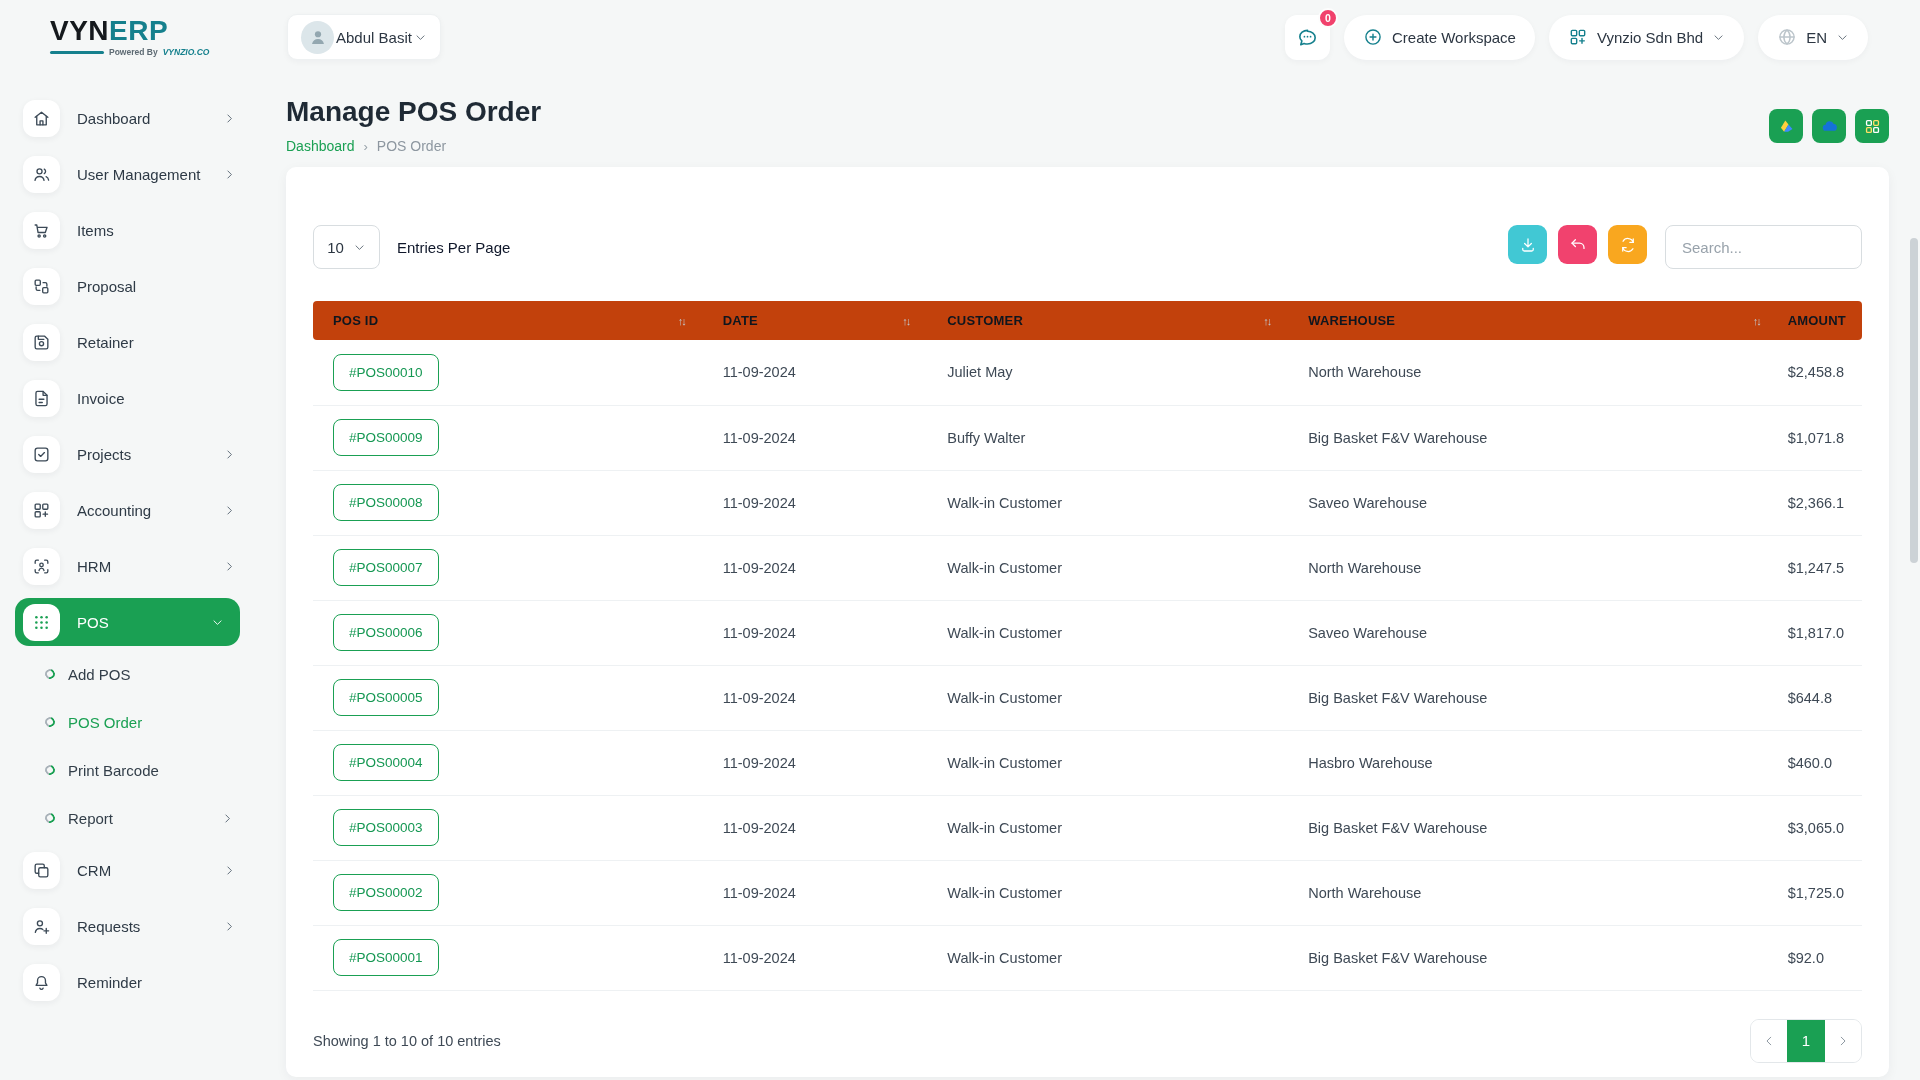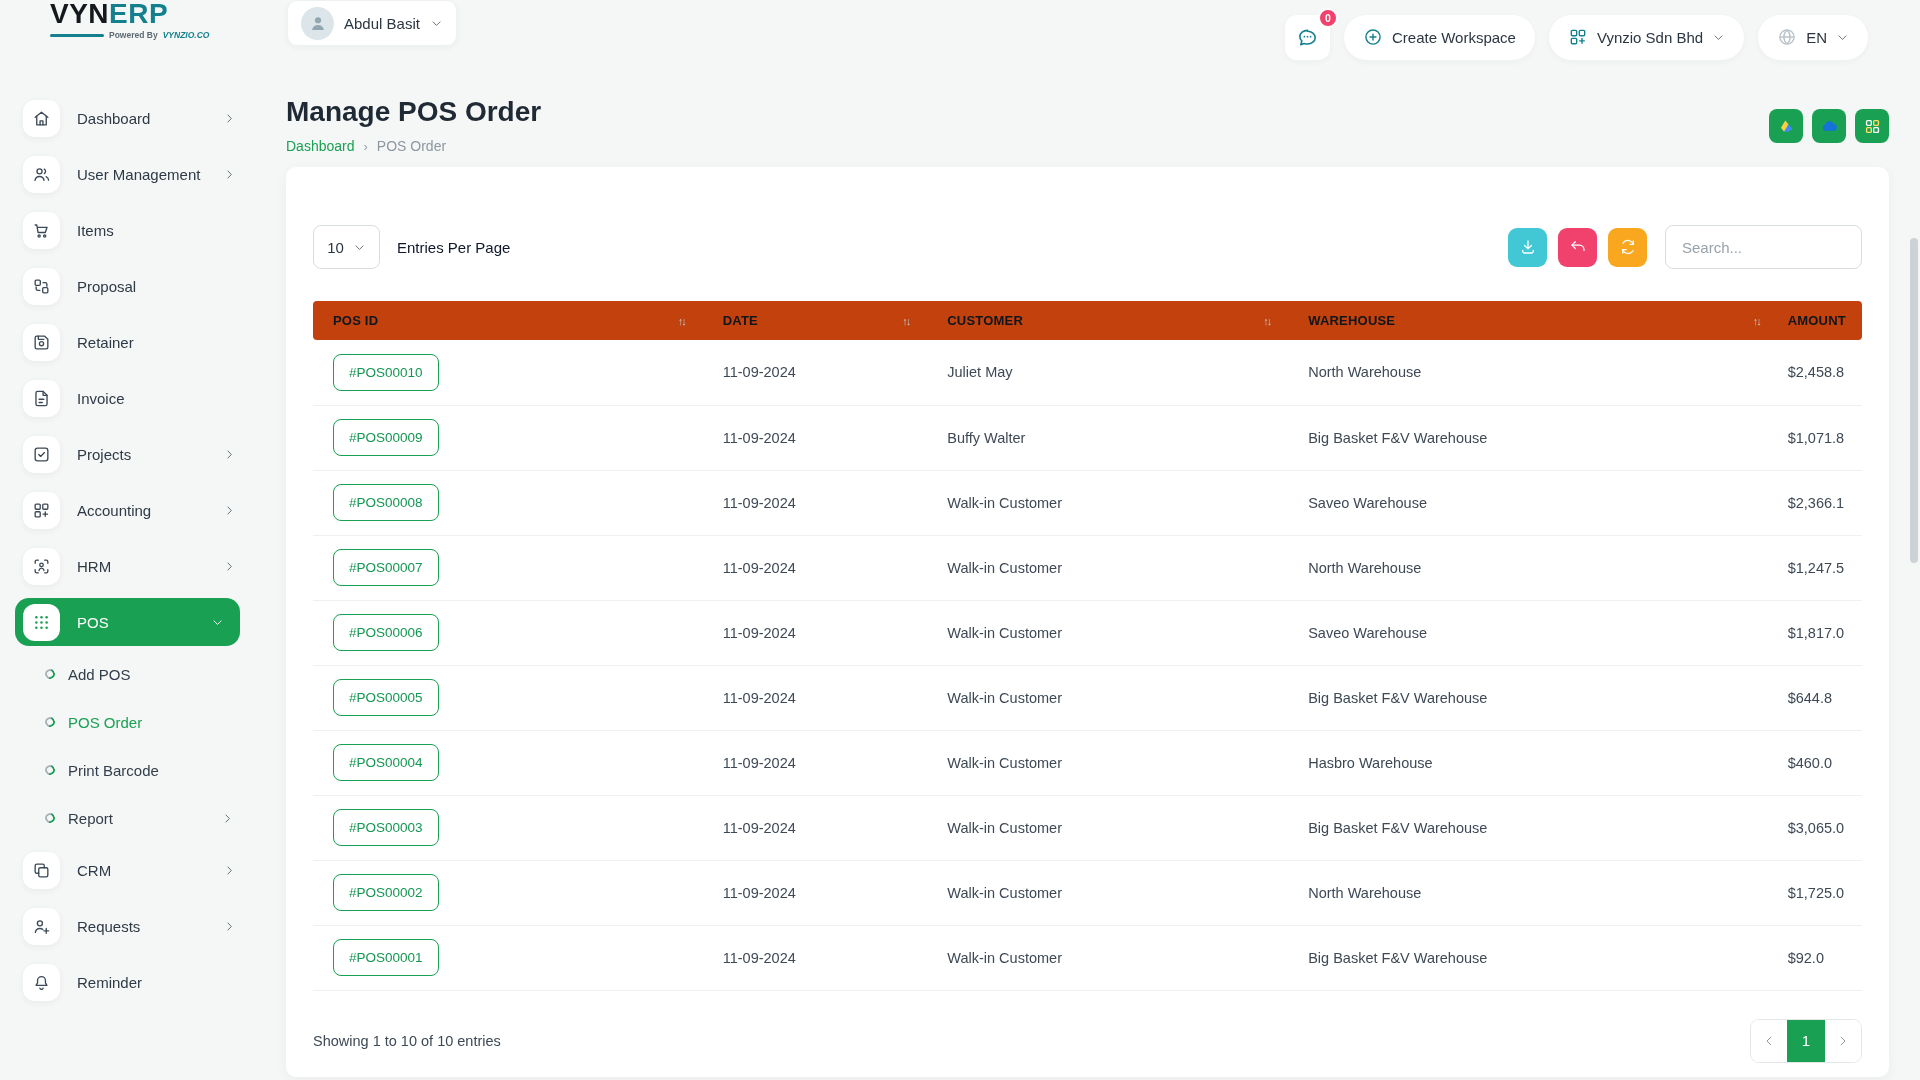--- a/index.html
+++ b/index.html
@@ -1,29 +1,29 @@
 <!DOCTYPE html>
 <html><head>
 <meta charset="utf-8">
 <style>
   *{margin:0;padding:0;box-sizing:border-box}
   html,body{width:1920px;height:1080px}
   body{position:relative;background:#f5f7f7;font-family:"Liberation Sans",sans-serif;overflow:hidden;color:#2c3642}
   svg{fill:none;stroke:currentColor;stroke-width:1.7;stroke-linecap:round;stroke-linejoin:round;display:block}
 
   
-  .topbar{position:absolute;top:0;left:0;right:0;height:74px;display:flex;}
+  .topbar{position:absolute;top:0;left:0;right:0;height:74px;display:flex;align-items:center}
   .logo{width:258px;padding-left:50px;cursor:pointer}
   .logo-text{font-size:28px;font-weight:800;letter-spacing:.5px;line-height:1}
   .logo-vyn{color:#15191d}.logo-erp{color:#15808d}
   .logo-sub{display:flex;align-items:center;gap:5px;margin-top:2px}
   .logo-bar{width:54px;height:3px;background:#15808d;border-radius:2px}
   .powered{font-size:8.5px;color:#5d6a73;font-weight:700}
   .powered-brand{font-size:8.5px;color:#15808d;font-weight:700;font-style:italic}
-  .user-pill{margin-left:29px;height:46px;background:#fff;border:1px solid #eef1f2;border-radius:10px;display:flex;align-items:center;gap:10px;padding:0 13px;box-shadow:0 2px 6px rgba(20,30,40,.04);cursor:pointer}
+  .user-pill{margin-left:29px;height:46px;background:#fff;border:1px solid #eef1f2;border-radius:10px;display:flex;align-items:center;gap:2px;padding:0 13px;box-shadow:0 2px 6px rgba(20,30,40,.04);cursor:pointer}
   .avatar{width:33px;height:33px;border-radius:50%;background:#dce6ea;display:flex;align-items:center;justify-content:center;overflow:hidden}
   .avatar svg{width:22px;height:22px}
   .user-name{font-size:15px;font-weight:500;color:#2c3642}
   .chev-sm{width:13px;height:13px;color:#5c6872}
   .chev-sm svg,.side-chev svg{width:100%;height:100%}
   .topbar-right{margin-left:auto;margin-right:52px;display:flex;align-items:center;gap:14px}
   .icon-btn{width:45px;height:45px;background:#fff;border-radius:12px;display:flex;align-items:center;justify-content:center;position:relative;box-shadow:0 2px 6px rgba(20,30,40,.04);cursor:pointer}
   .chat-ic{width:23px;height:23px;color:#15808d}.chat-ic svg{width:100%;height:100%}
   .badge{position:absolute;top:-7px;right:-8px;min-width:20px;height:20px;padding:0 4px;border-radius:10px;background:#f1416c;color:#fff;font-size:10.5px;font-weight:700;display:flex;align-items:center;justify-content:center;border:2px solid #fdfdfd}
   .pill{height:45px;background:#fff;border-radius:23px;display:flex;align-items:center;gap:9px;padding:0 19px;font-size:15px;font-weight:500;color:#2c3642;box-shadow:0 2px 6px rgba(20,30,40,.04);cursor:pointer}
@@ -56,21 +56,21 @@
   .bc-current{color:#8d97a0}
   .quick-btns{display:flex;gap:9px;margin-top:13px}
   .qbtn{width:34px;height:34px;border-radius:8px;background:#1aa053;border:none;display:flex;align-items:center;justify-content:center;cursor:pointer;color:#fff}
   .qbtn svg{width:19px;height:19px}
 
   .card{margin-top:13px;background:#fff;border-radius:10px;box-shadow:0 3px 12px rgba(30,40,50,.05);padding:58px 27px 14px 27px}
   .controls{display:flex;justify-content:space-between;align-items:center;margin-bottom:32px}
   .entries{display:flex;align-items:center}
   .select{width:67px;height:44px;border:1px solid #d8dde0;border-radius:8px;background:#fff;display:flex;align-items:center;justify-content:center;gap:9px;font-size:15px;color:#2c3642;cursor:pointer}
   .entries-label{margin-left:17px;font-size:15px;font-weight:500;color:#0f172a}
-  .controls-right{display:flex;align-items:center;gap:11px}
+  .controls-right{display:flex;gap:11px}
   .sq{width:39px;height:39px;border-radius:9px;border:none;display:flex;align-items:center;justify-content:center;color:#fff;cursor:pointer}
   .sq svg{width:18px;height:18px}
   .sq.teal{background:#41c8d4}.sq.pink{background:#f1426e}.sq.orange{background:#f9a71f}
   .search{width:197px;height:44px;border:1px solid #d8dde0;border-radius:8px;padding:0 16px;font-size:15px;color:#333;margin-left:7px;outline:none;font-family:"Liberation Sans",sans-serif}
   .search::placeholder{color:#98a2ab}
 
   table{width:100%;border-collapse:collapse;table-layout:fixed}
   thead th{background:#c2410c;height:39px;padding:0 10px 0 24px;text-align:left}
   thead th:first-child{padding-left:20px;border-radius:4px 0 0 4px}
   thead th:last-child{border-radius:0 4px 4px 0;padding-left:14px}

